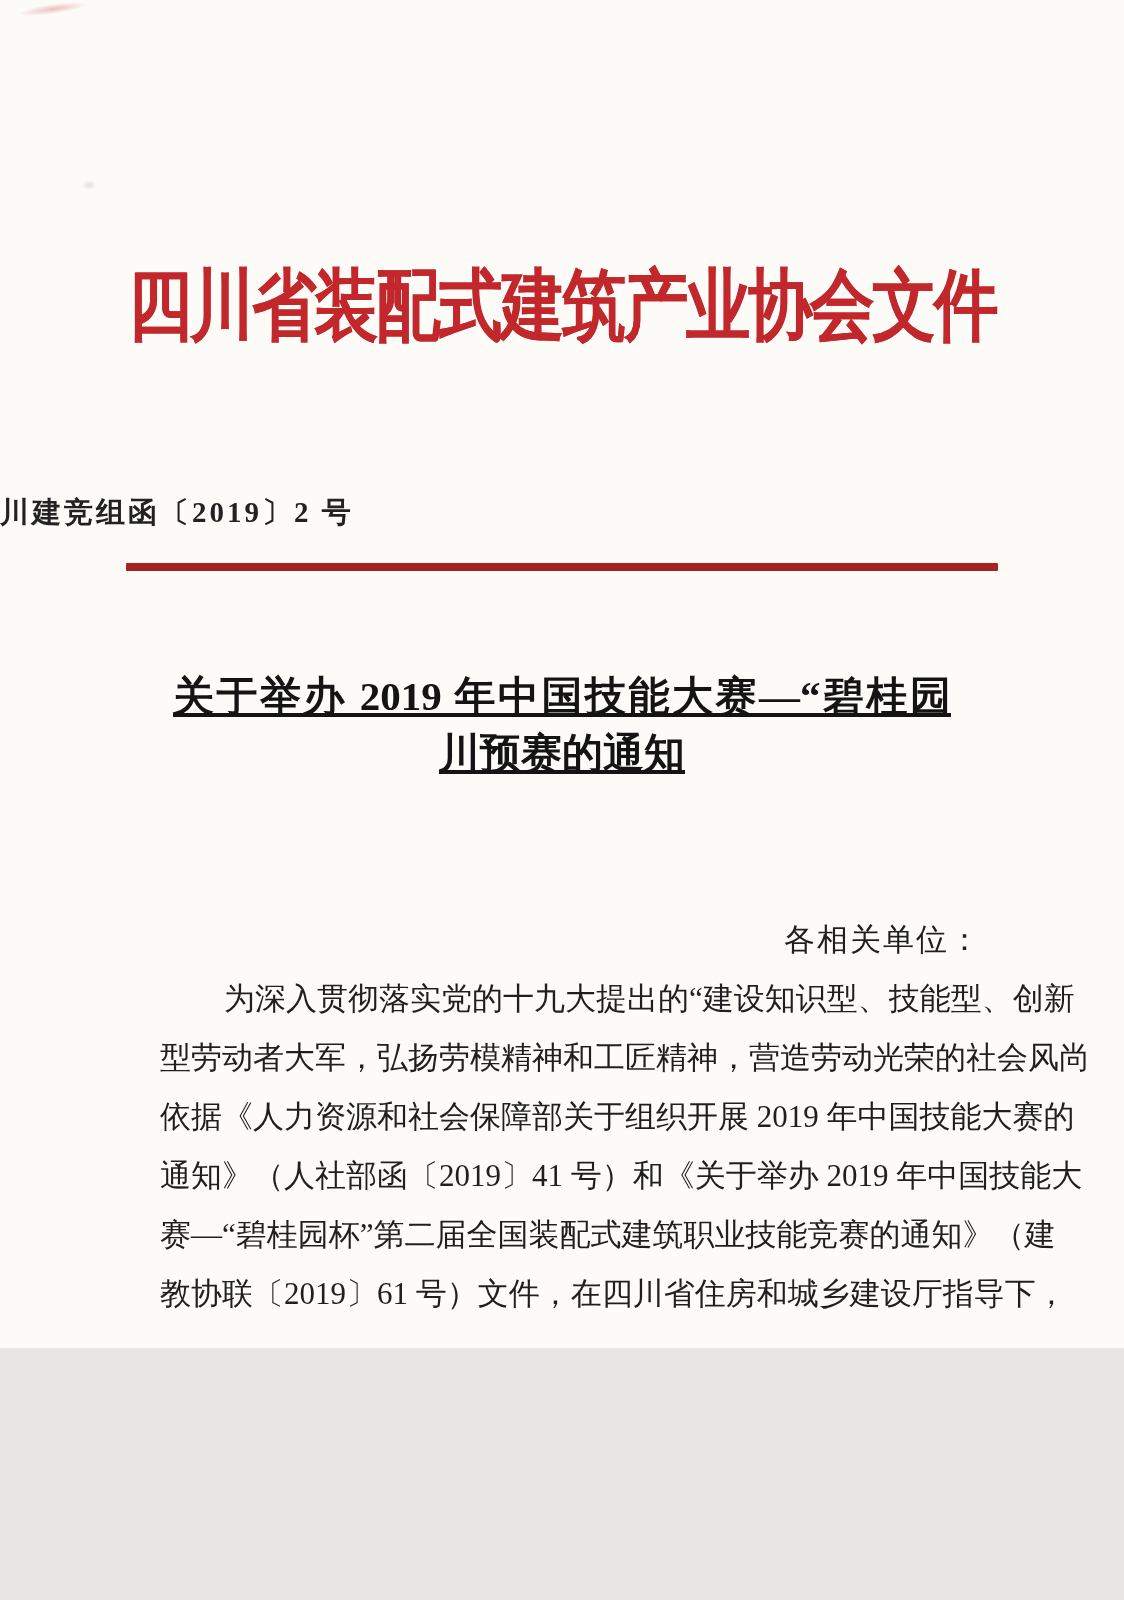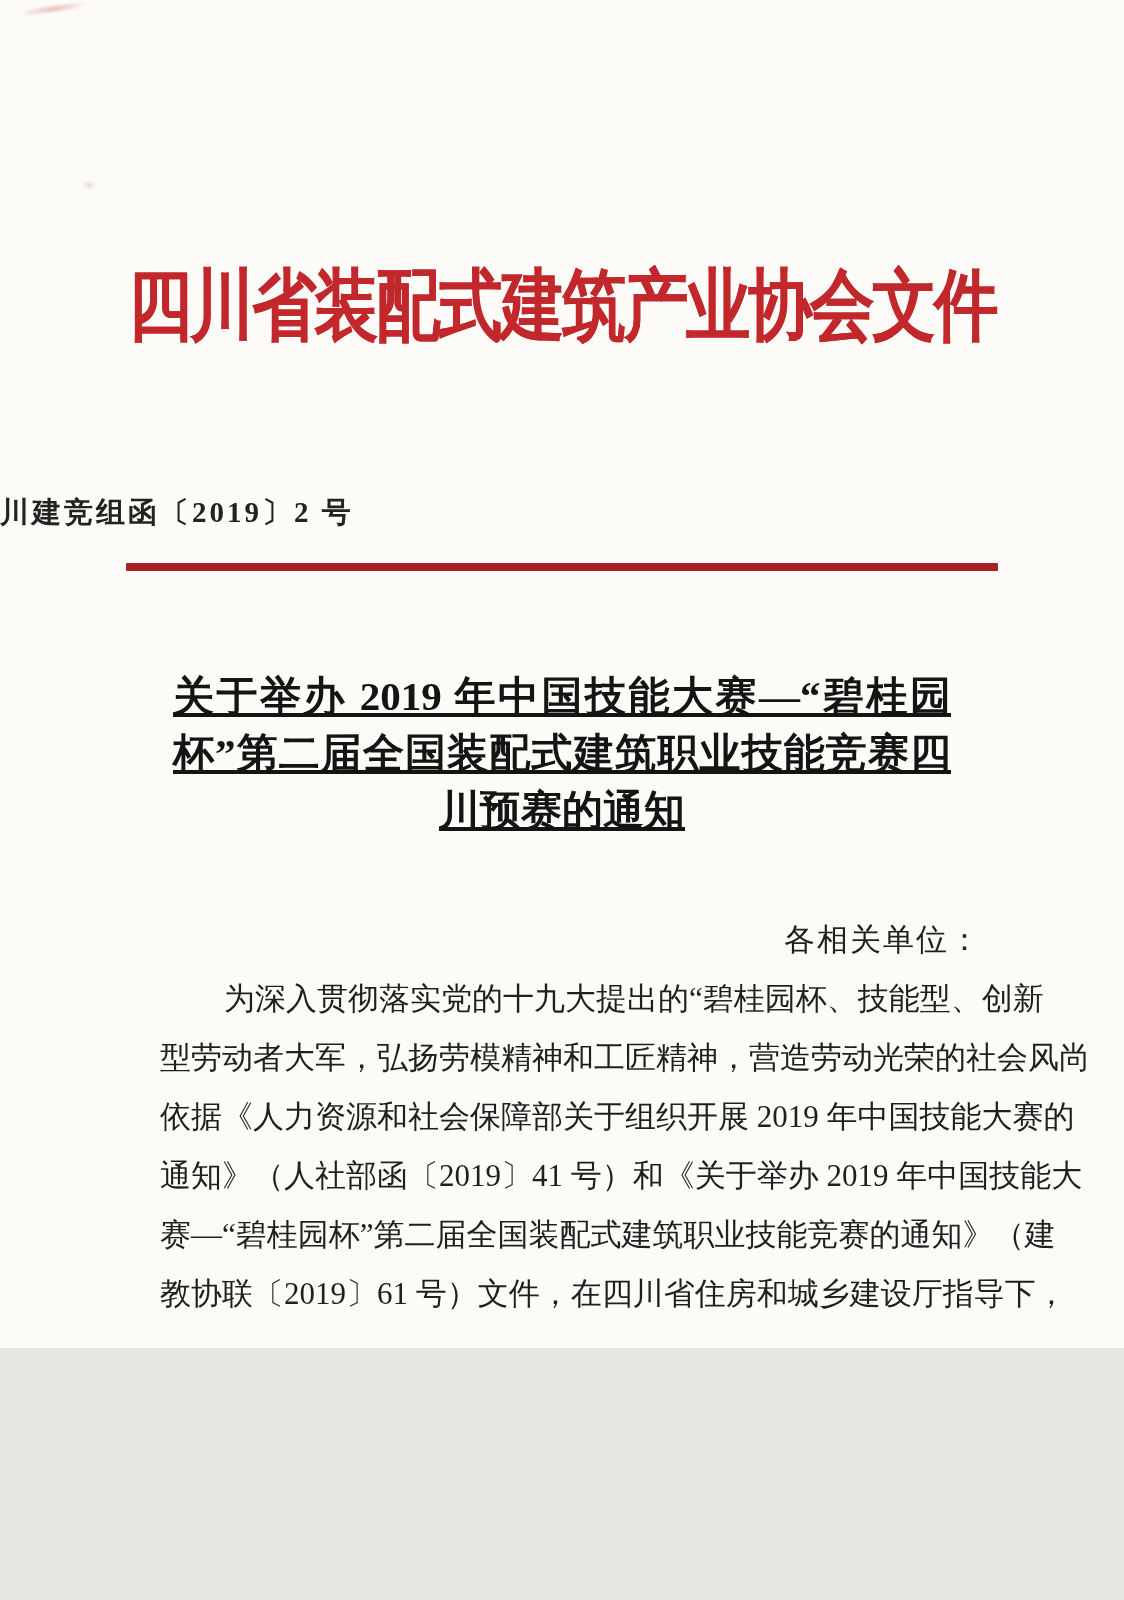--- a/index.html
+++ b/index.html
@@ -135,27 +135,26 @@
   <div class="scan-smudge-2"></div>
 
   <div class="org-title" style="color: rgb(193, 39, 43);">四川省装配式建筑产业协会文件</div>
 
   <div class="doc-number">川建竞组函〔2019〕2 号</div>
 
   <div class="red-divider" style="background: rgb(165, 36, 34);"></div>
 
   <div class="notice-title">
     <div class="t-line">关于举办 2019 年中国技能大赛—“碧桂园</div>
-    <div class="t-line">杯”第二届全国装配式建筑职业技能竞赛四</div>
     <div class="t-line center">川预赛的通知</div>
   </div>
 
   <div class="body-block">
     <div class="salutation">各相关单位：</div>
-    <div class="b-line indent">为深入贯彻落实党的十九大提出的“碧桂园杯、技能型、创新</div>
+    <div class="b-line indent">为深入贯彻落实党的十九大提出的“建设知识型、技能型、创新</div>
     <div class="b-line">型劳动者大军，弘扬劳模精神和工匠精神，营造劳动光荣的社会风尚</div>
     <div class="b-line">依据《人力资源和社会保障部关于组织开展 2019 年中国技能大赛的</div>
     <div class="b-line">通知》（人社部函〔2019〕41 号）和《关于举办 2019 年中国技能大</div>
     <div class="b-line">赛—“碧桂园杯”第二届全国装配式建筑职业技能竞赛的通知》（建</div>
     <div class="b-line">教协联〔2019〕61 号）文件，在四川省住房和城乡建设厅指导下，</div>
   </div>
 
   <div class="page-number">1</div>
 
 </div>

